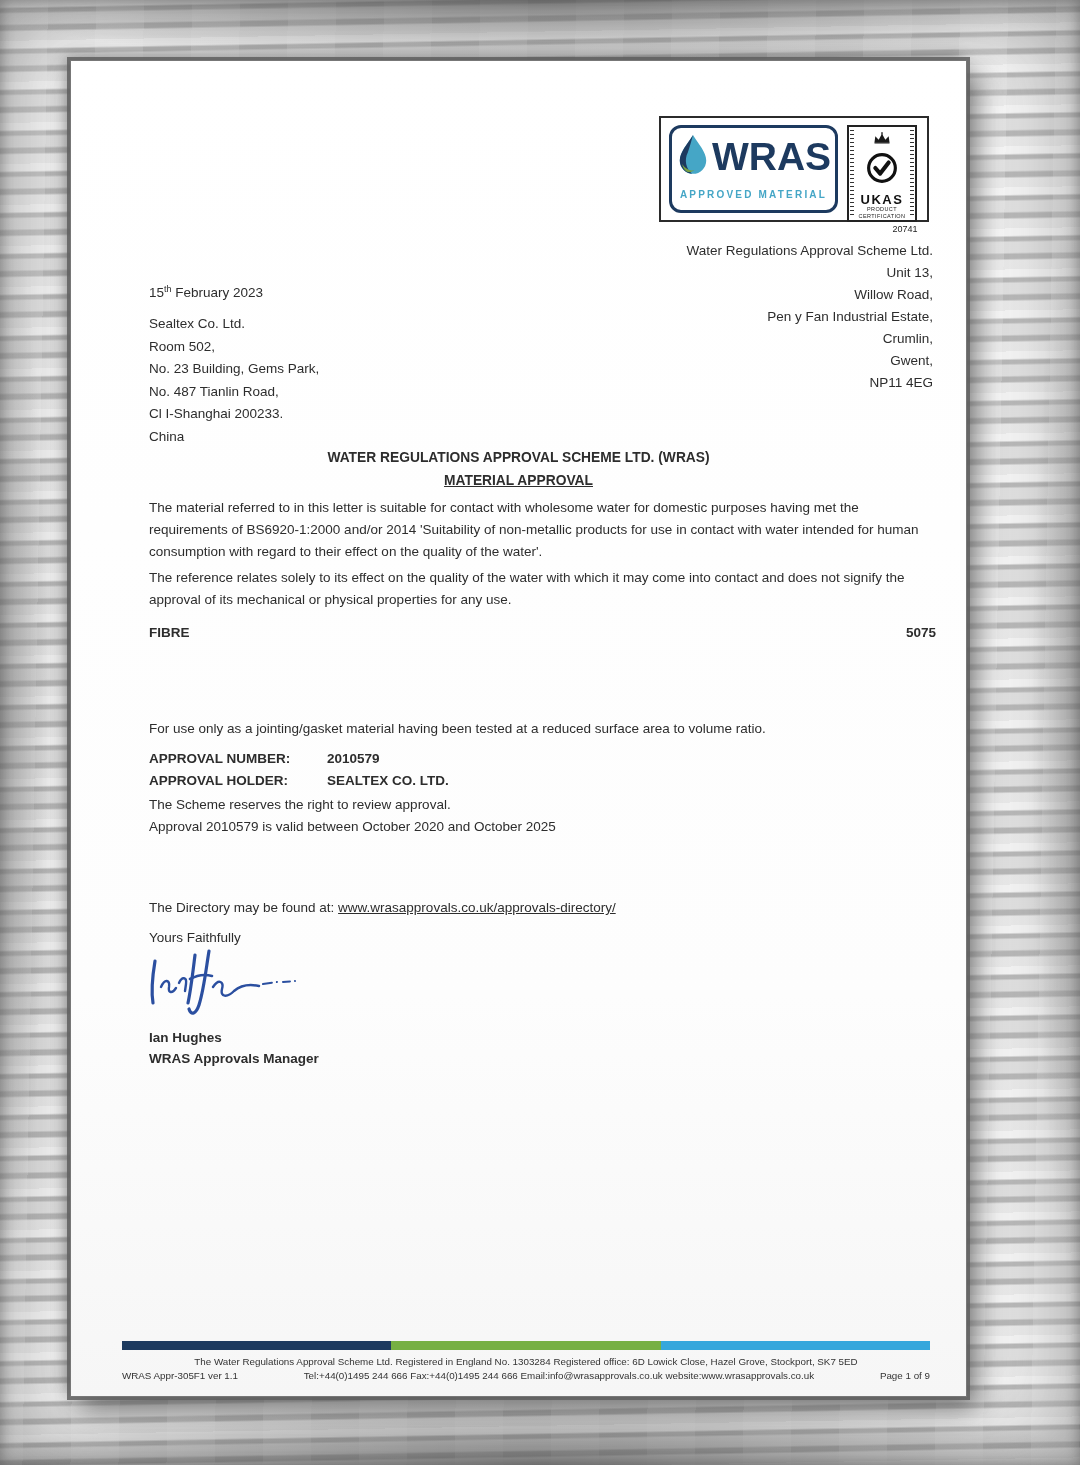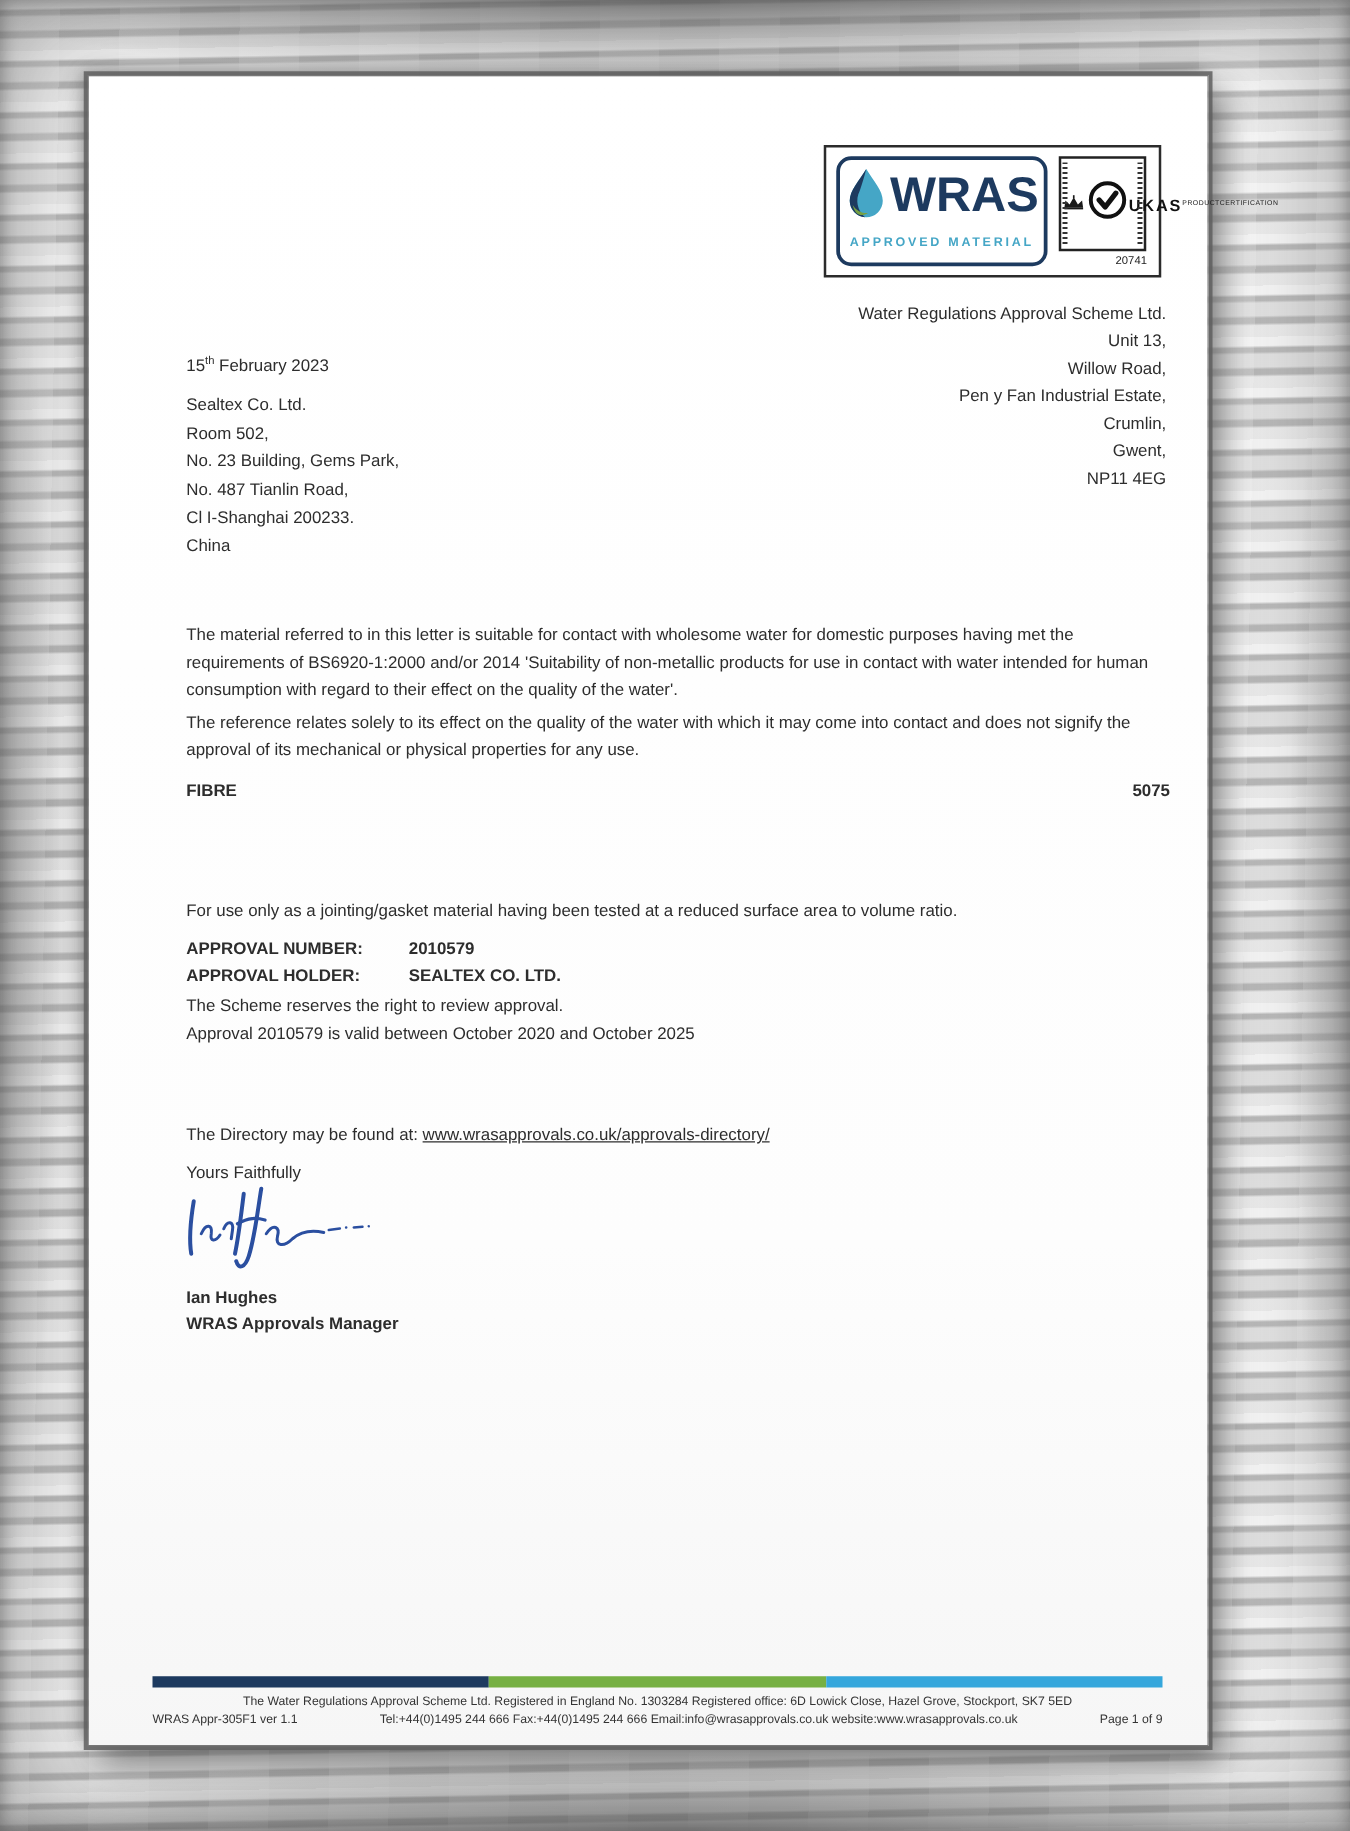--- a/index.html
+++ b/index.html
@@ -52,21 +52,21 @@
     flex:1;border:3px solid #1d3a5f;border-radius:12px;
     display:flex;flex-direction:column;align-items:center;justify-content:center;
     padding:14px 4px;min-width:0;
   }
   .wras-top{display:flex;align-items:center;gap:2px;}
   .wras-word{font-weight:bold;color:#1d3a5f;font-size:39px;letter-spacing:0px;line-height:40px;}
   .wras-tag{color:#45a6c6;font-weight:bold;font-size:10px;letter-spacing:2.2px;margin-top:2px;white-space:nowrap;}
   .ukas-col{width:74px;display:flex;flex-direction:column;align-items:center;}
   .ukas-box{
     position:relative;width:70px;flex:1;border:2px solid #222;box-sizing:border-box;
-    display:flex;flex-direction:row;align-items:center;padding:2px 0 1px;
+    display:flex;flex-direction:column;align-items:center;padding:2px 0 1px;
   }
   .ukas-ticks{position:absolute;top:3px;bottom:3px;width:4px;
     background:repeating-linear-gradient(to bottom,#333 0 1px,transparent 1px 4px);}
   .ukas-ticks.l{left:1px;} .ukas-ticks.r{right:1px;}
   .ukas-word{font-weight:bold;color:#111;font-size:13px;letter-spacing:1.5px;line-height:13px;margin-top:1px;}
   .ukas-sub{font-size:5.5px;color:#222;line-height:6.5px;letter-spacing:.4px;}
   .ukas-num{font-size:9px;color:#222;margin-top:2px;line-height:10px;margin-left:46px;}
 
   
   .title{left:0;right:0;top:385px;text-align:center;font-weight:bold;font-size:13.8px;line-height:23px;}
@@ -151,20 +151,24 @@
 
     <div class="abs date-line"><span>15</span><sup>th</sup><span> February 2023</span></div>
 
     <div class="abs recipient pre">Sealtex Co. Ltd.
 Room 502,
 No. 23 Building, Gems Park,
 No. 487 Tianlin Road,
 Cl I-Shanghai 200233.
 China</div>
 
+    <div class="abs title">
+      <div>WATER REGULATIONS APPROVAL SCHEME LTD. (WRAS)</div>
+      <div class="u">MATERIAL APPROVAL</div>
+    </div>
 
     <div class="abs p1 pre">The material referred to in this letter is suitable for contact with wholesome water for domestic purposes having met the
 requirements of BS6920-1:2000 and/or 2014 'Suitability of non-metallic products for use in contact with water intended for human
 consumption with regard to their effect on the quality of the water'.</div>
     <div class="abs p2 pre">The reference relates solely to its effect on the quality of the water with which it may come into contact and does not signify the
 approval of its mechanical or physical properties for any use.</div>
 
     <div class="abs fibre-row">
       <span>FIBRE</span>
       <span>5075</span>

